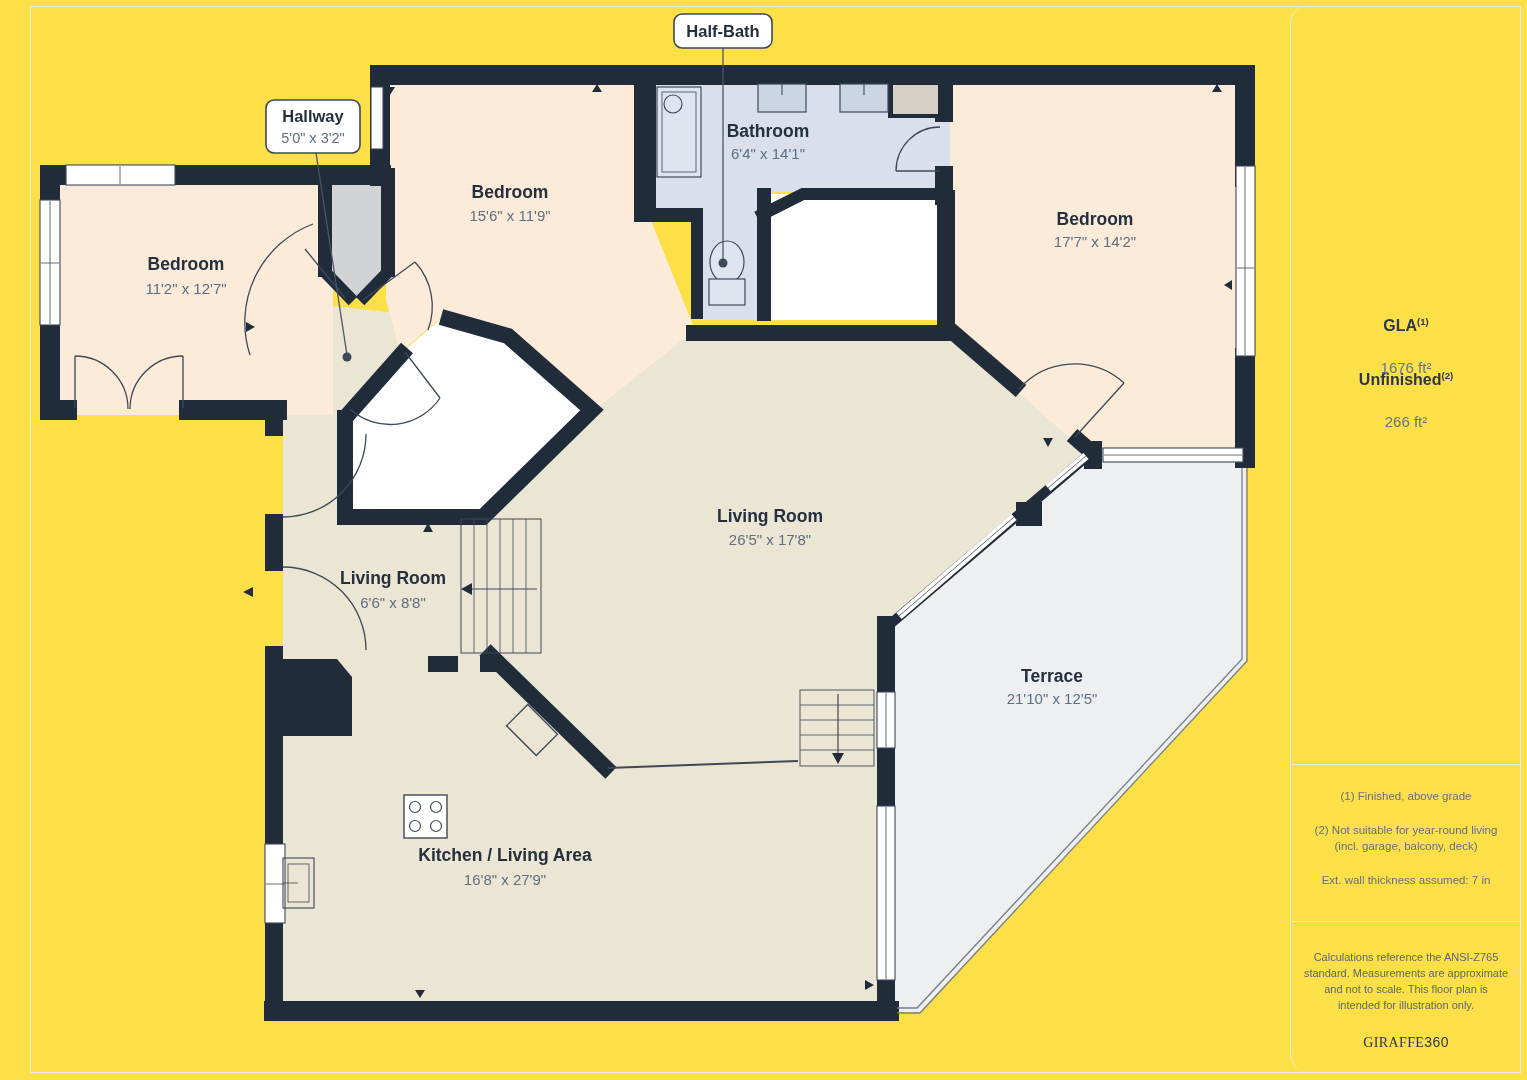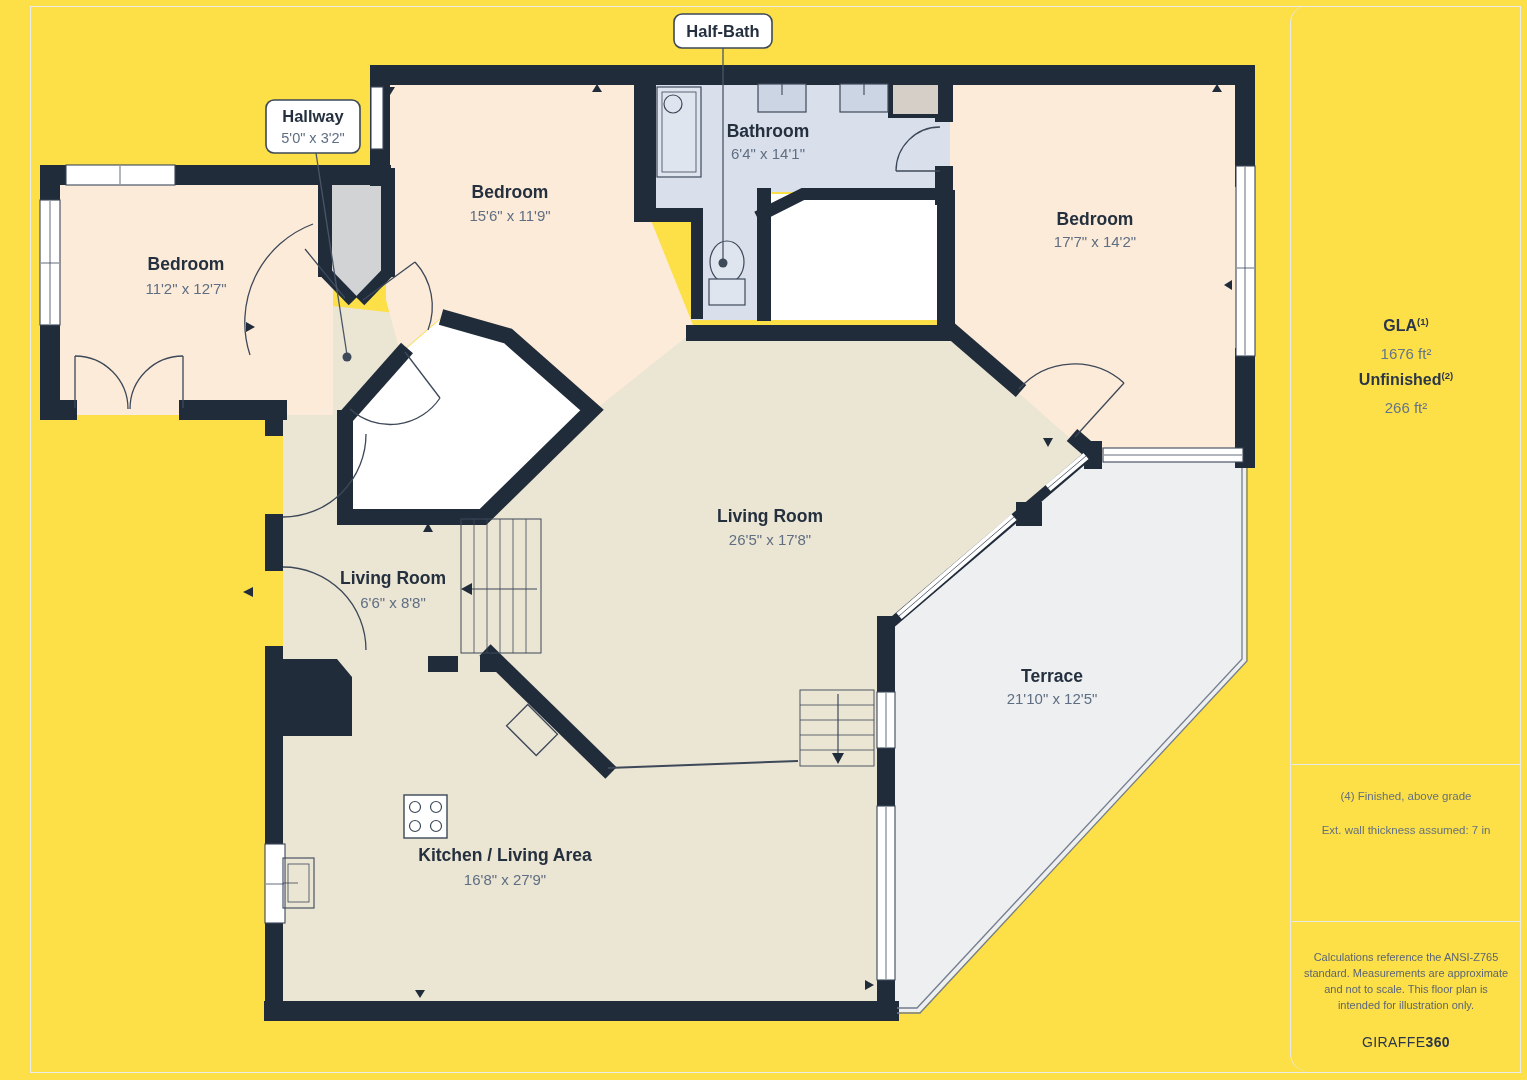--- a/index.html
+++ b/index.html
@@ -25,27 +25,27 @@
   .rdims{font-family:"Liberation Sans",sans-serif;font-size:15px;fill:#5f6e82;text-anchor:middle;}
   .callout-box{fill:#ffffff;stroke:#3d4859;stroke-width:1.6;}
   .cname{font-family:"Liberation Sans",sans-serif;font-size:16.5px;font-weight:bold;fill:#25303f;text-anchor:middle;}
   .cdims{font-family:"Liberation Sans",sans-serif;font-size:14.5px;fill:#5f6e82;text-anchor:middle;}
   
   .sidebar{position:absolute;left:1290px;top:6px;width:230px;height:1065px;
            border-left:1px solid #e7e9eb;border-radius:17px;}
   .sidebar .block{position:absolute;width:100%;text-align:center;}
   .metric-label{font-size:16px;font-weight:bold;color:#2b3648;}
   .metric-label sup{font-size:9.5px;font-weight:bold;}
-  .metric-value{font-size:15px;color:#64748b;margin-top:10px;}
+  .metric-value{font-size:15px;color:#64748b;margin-top:24px;}
   .divider{position:absolute;left:1px;width:229px;border-top:1px solid #e7e9eb;}
   .foot{font-size:11.5px;color:#64707f;line-height:1.45;margin:0 auto 17px auto;width:204px;}
   .disclaimer{font-size:11px;color:#5b6575;line-height:1.45;width:206px;margin:12px auto;}
   .logo{font-size:14px;color:#2b3648;letter-spacing:0.4px;}
-  .logo .l1{font-weight:400;}
-  .logo .l2{font-weight:700;margin-top:23px;}
+  .logo .l1{font-weight:400;font-family:Liberation Serif, serif;}
+  .logo .l2{font-weight:400;margin-top:23px;}
 </style>
 </head>
 <body>
 
 <div class="stage">
   <div class="frame"></div>
 
   <svg class="plan-svg" width="1290" height="1080" viewBox="0 0 1290 1080">
 
     <g>
@@ -250,21 +250,22 @@
       <div class="metric-value">1676 ft²</div>
     </div>
     <div class="block" style="top:364px">
       <div class="metric-label"><span>Unfinished</span><sup>(2)</sup></div>
       <div class="metric-value">266 ft²</div>
     </div>
 
     <div class="divider" style="top:758px"></div>
 
     <div class="block" style="top:782px">
-      <p class="foot">(4) Finished, above grade</p>
+      <p class="foot">(1) Finished, above grade</p>
+      <p class="foot">(2) Not suitable for year-round living (incl. garage, balcony, deck)</p>
       <p class="foot">Ext. wall thickness assumed: 7 in</p>
     </div>
 
     <div class="divider" style="top:915px"></div>
 
     <div class="block" style="top:932px">
       <p class="disclaimer">Calculations reference the ANSI-Z765 standard. Measurements are approximate and not to scale. This floor plan is intended for illustration only.</p>
     </div>
 
     <div class="block logo" style="top:1028px">

